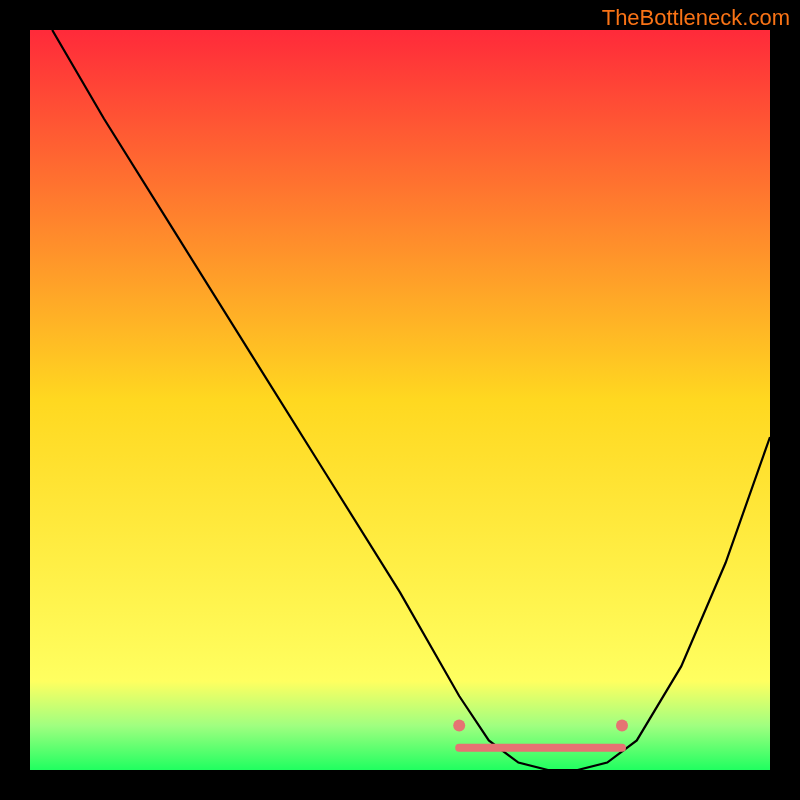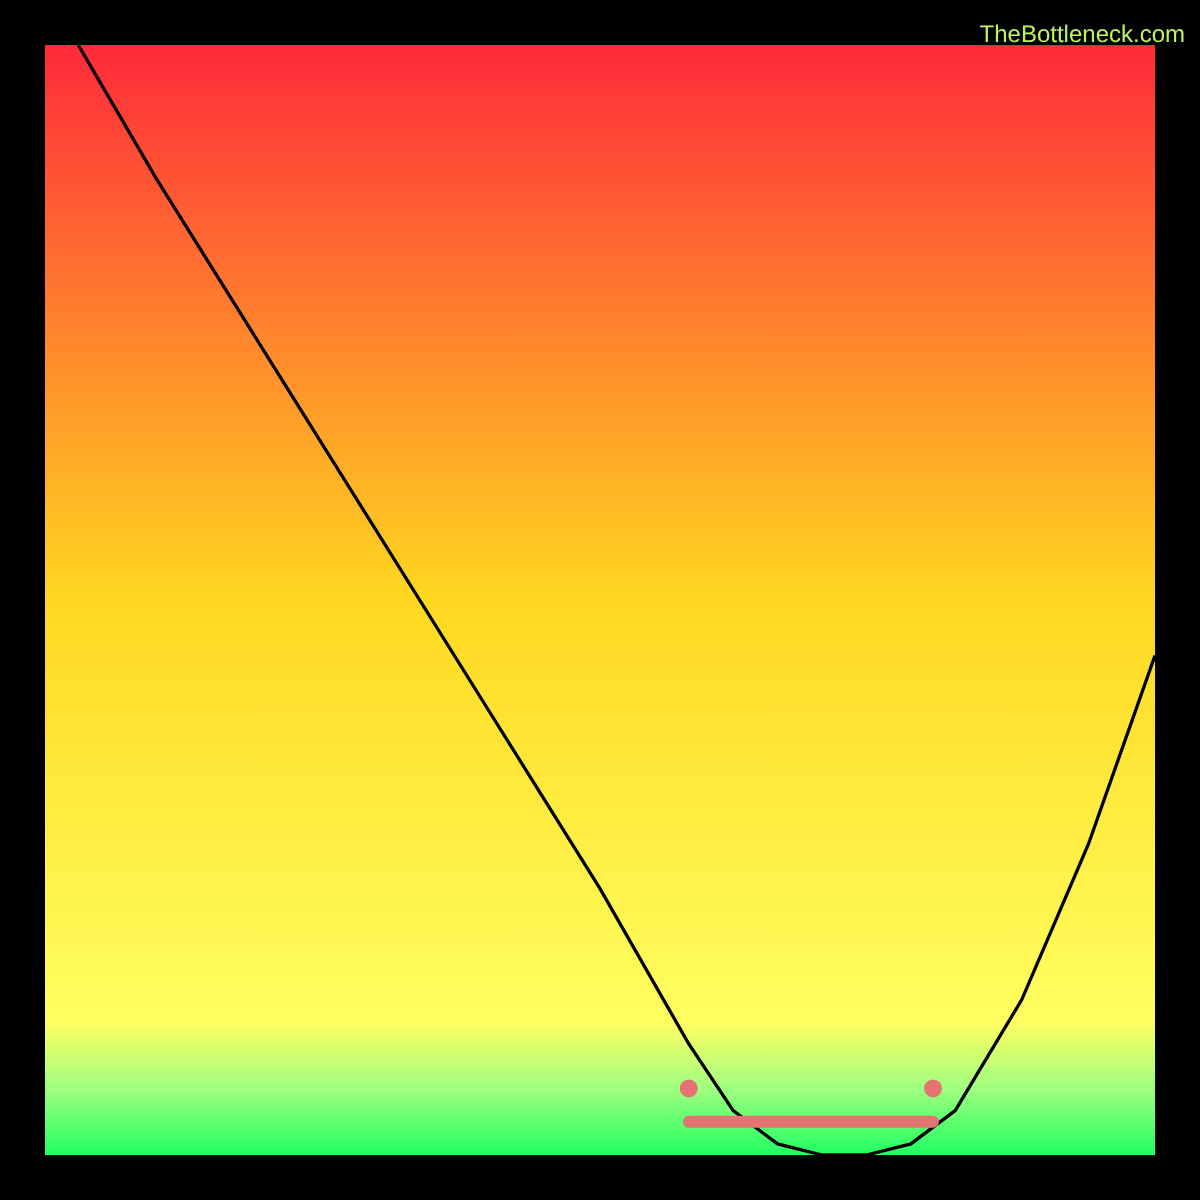--- a/index.html
+++ b/index.html
@@ -6,24 +6,24 @@
     margin: 0;
     padding: 0;
     background: #000;
     width: 800px;
     height: 800px;
     position: relative;
     font-family: Arial, Helvetica, sans-serif;
   }
   .watermark {
     position: absolute;
-    top: 15px;
+    top: 5px;
     right: 10px;
-    color: #bef264;
-    font-size: 16px;
+    color: #f97316;
+    font-size: 22px;
     font-weight: 500;
     z-index: 10;
   }
   .chart-container {
     position: absolute;
     top: 30px;
     left: 30px;
     width: 740px;
     height: 740px;
   }

